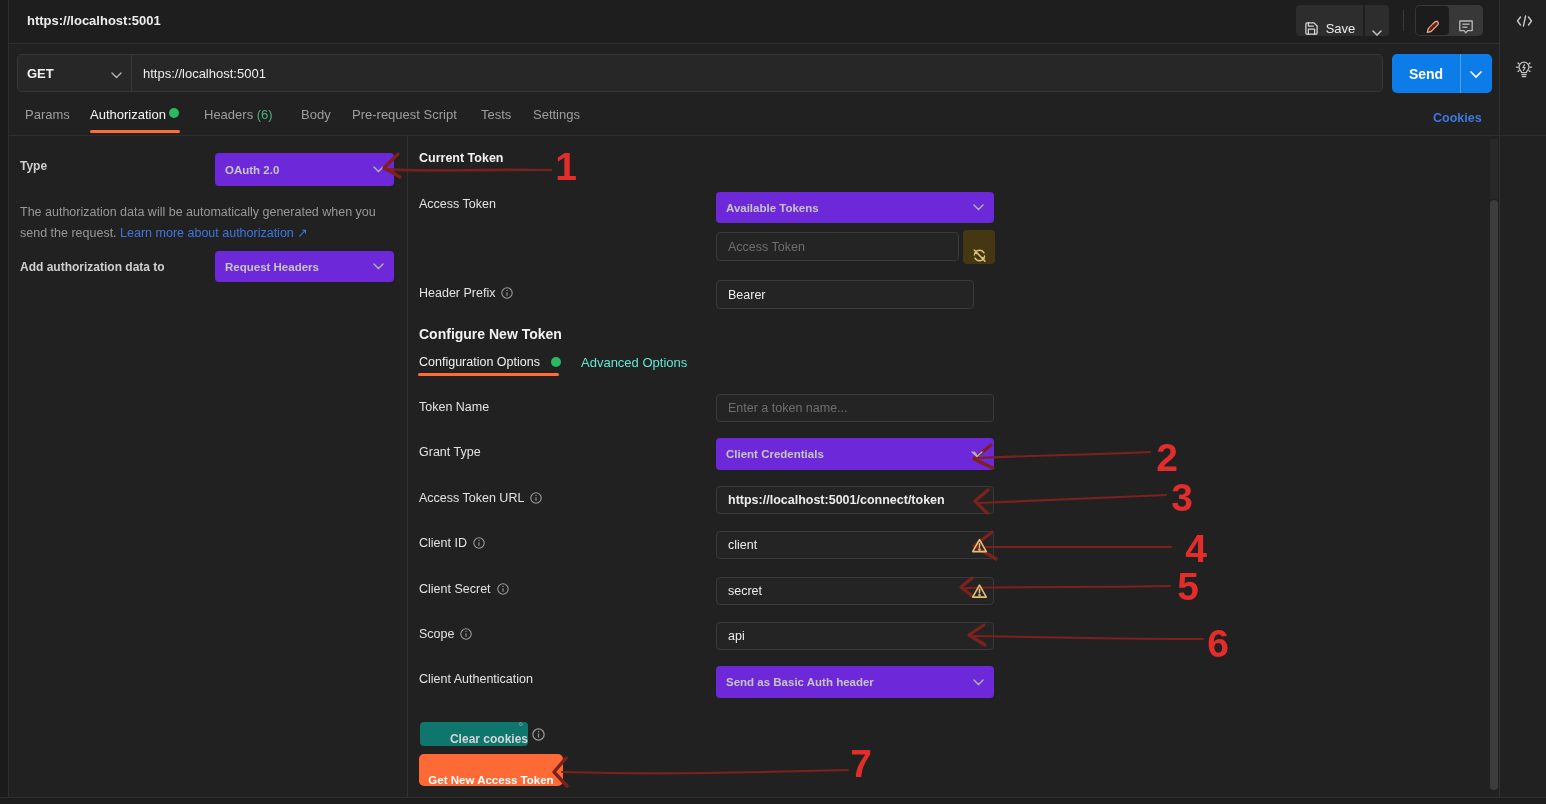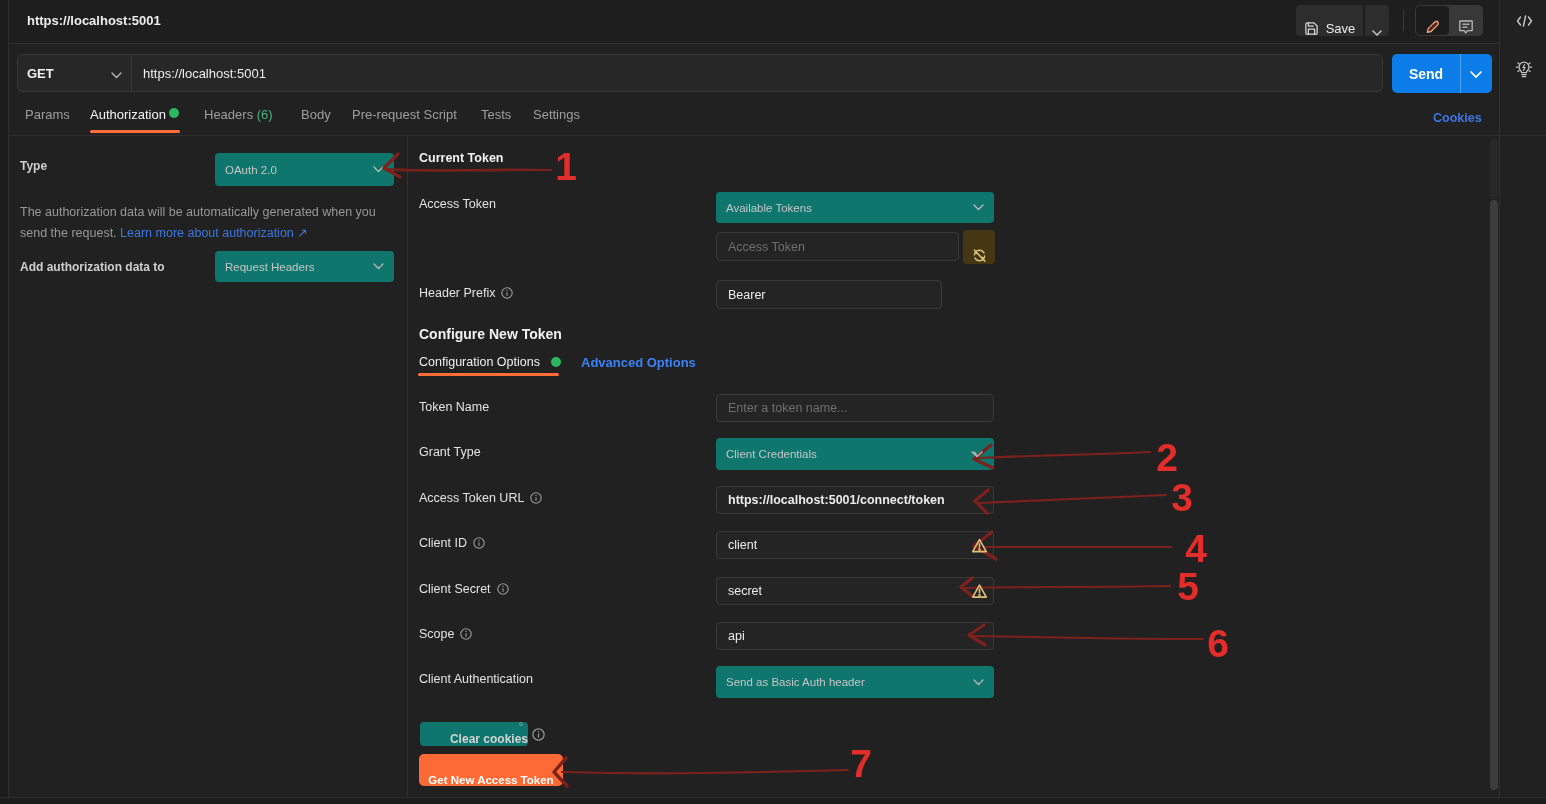--- a/index.html
+++ b/index.html
@@ -1,20 +1,20 @@
 <!DOCTYPE html>
 <html><head>
 <meta charset="utf-8">
 <style>
   * { margin:0; padding:0; box-sizing:border-box; }
   html,body { width:1546px; height:804px; background:#212121; overflow:hidden; }
   body { font-family:"Liberation Sans", sans-serif; position:relative; color:#e8e8e8; }
   .abs { position:absolute; }
   .row { display:flex; align-items:flex-end; }
-  .sel { position:absolute; background:#0f766e; border-radius:4px; display:flex; align-items:center; padding:0 10px; font-size:11.5px; color:#c6c6c6; font-weight:normal; justify-content:space-between; }
+  .sel { position:absolute; background:#6d28d9; border-radius:4px; display:flex; align-items:center; padding:0 10px; font-size:11.5px; color:#c6c6c6; font-weight:bold; justify-content:space-between; }
   .inp { position:absolute; background:#242424; border:1px solid #3a3a3a; border-radius:4px; display:flex; align-items:center; padding:0 11px; font-size:12.5px; color:#ececec; }
   .lblR { position:absolute; font-size:12.5px; color:#e3e3e3; display:flex; align-items:center; gap:6px; }
   .lblL { position:absolute; font-size:12px; color:#cfcfcf; font-weight:bold; }
   .chev { flex:0 0 auto; }
   svg { display:block; }
 </style>
 </head>
 <body>
 
 <div class="abs" style="left:0;top:0;width:1499px;height:44px;background:#1e1e1e;border-bottom:1px solid #2e2e2e;"></div>
@@ -127,26 +127,26 @@
     </svg>
 </div>
 
 <div class="lblR" style="left:419px;top:286px;">Header Prefix
   <svg width="12" height="12" viewBox="0 0 12 12" fill="none" stroke="#9a9a9a" stroke-width="1.1">
       <circle cx="6" cy="6" r="5.2"></circle>
       <line x1="6" y1="5.2" x2="6" y2="8.8"></line>
       <circle cx="6" cy="3.4" r="0.7" fill="#9a9a9a" stroke="none"></circle>
     </svg>
 </div>
-<div class="inp" style="left:716px;top:280px;width:226px;height:29px;">Bearer</div>
+<div class="inp" style="left:716px;top:280px;width:258px;height:29px;">Bearer</div>
 
 <div class="abs" style="left:419px;top:326px;font-size:14px;font-weight:bold;color:#f2f2f2;">Configure New Token</div>
 <div class="abs" style="left:419px;top:355px;font-size:12.5px;color:#f0f0f0;">Configuration Options</div>
 <div class="abs" style="left:551px;top:357px;width:10px;height:10px;border-radius:50%;background:#2bb861;"></div>
-<div class="abs" style="left:581px;top:355px;font-size:13px;color:#3b82f6;font-weight:bold;">Advanced Options</div>
+<div class="abs" style="left:581px;top:355px;font-size:13px;color:#5eead4;">Advanced Options</div>
 <div class="abs" style="left:418px;top:373px;width:141px;height:3px;background:#ff6c37;border-radius:2px;"></div>
 
 <div class="lblR" style="left:419px;top:400px;">Token Name</div>
 <div class="inp" style="left:716px;top:394px;width:278px;height:28px;color:#6e6e6e;text-align:right;">Enter a token name...</div>
 
 <div class="lblR" style="left:419px;top:445px;">Grant Type</div>
 <div class="sel" style="left:716px;top:438px;width:278px;height:32px;">
   <span>Client Credentials</span>
   <svg class="chev" width="11" height="7" viewBox="0 0 11 7" fill="none" stroke="#b5b5b5" stroke-width="1.4" stroke-linecap="round">
       <polyline points="1 1 5.5 5.5 10 1"></polyline>

